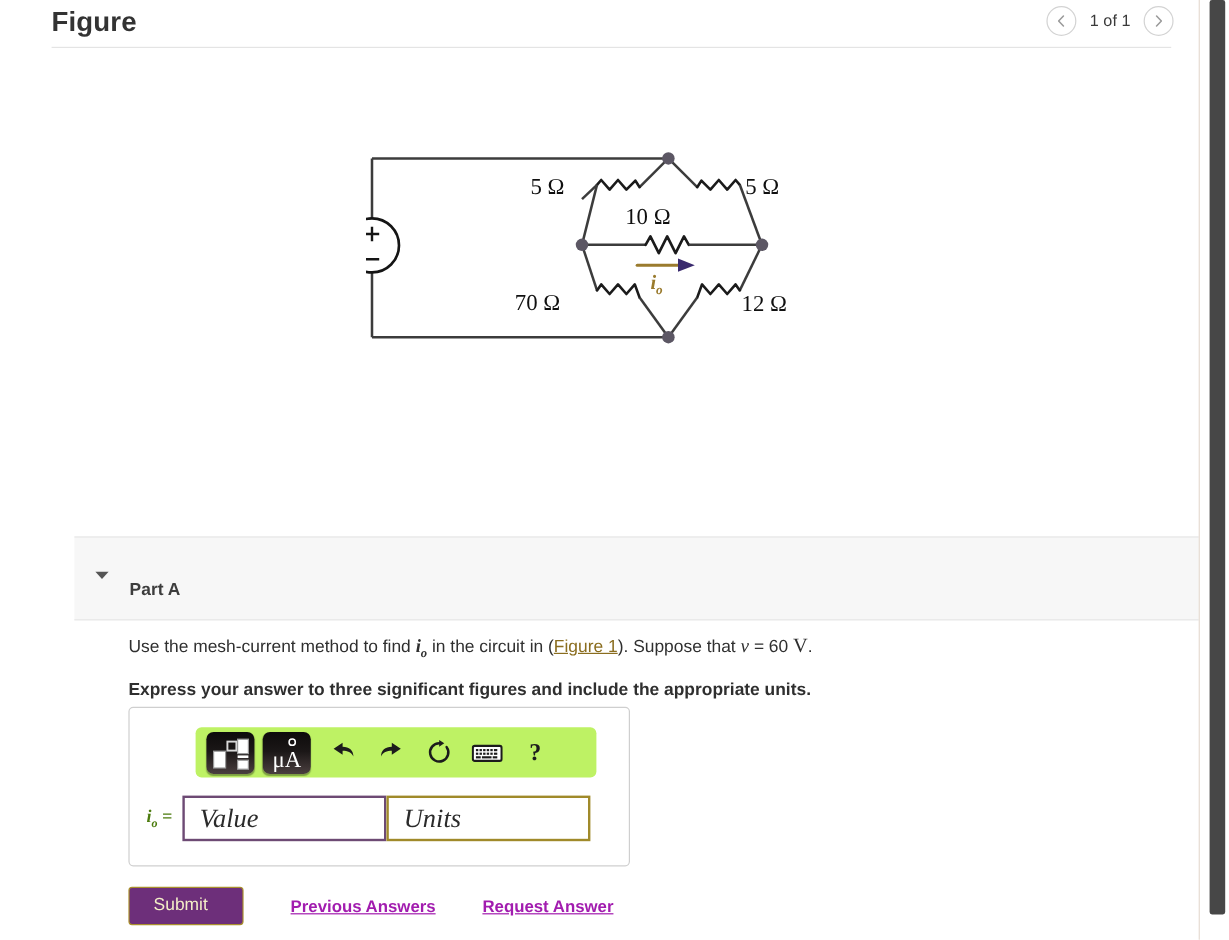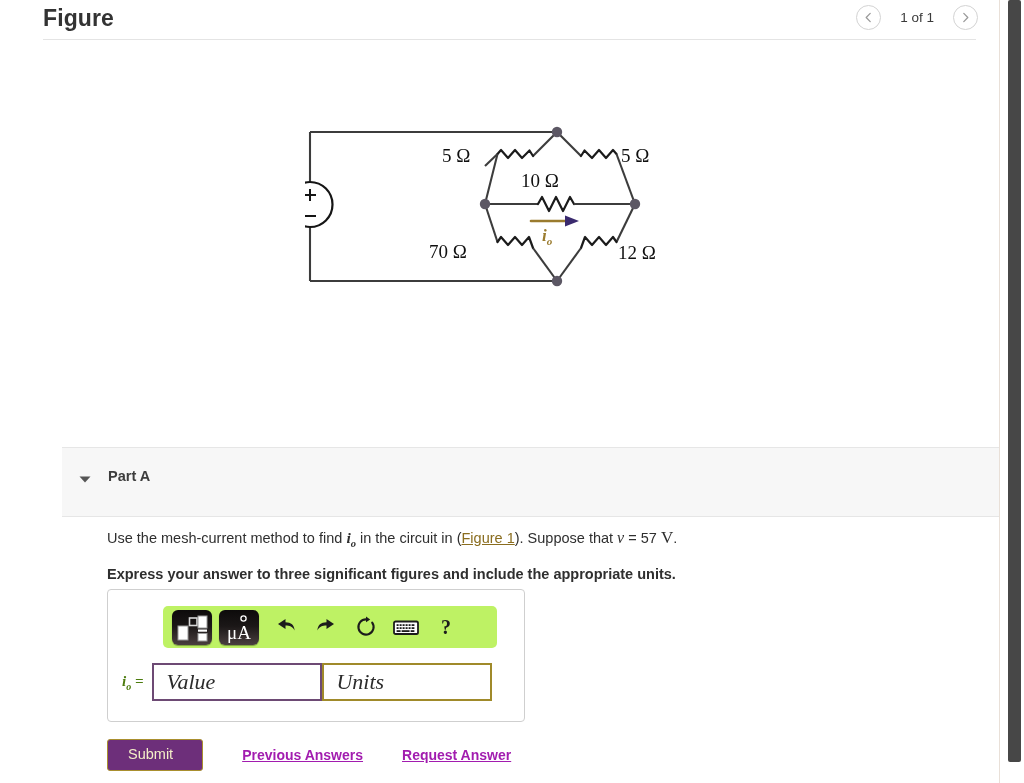--- a/index.html
+++ b/index.html
@@ -43,21 +43,21 @@
     color: #333333;
     letter-spacing: .1px;
   }
   #figure-pager {
     position: absolute;
     right: 22px;
     top: 4px;
     height: 26px;
     display: flex;
     align-items: center;
-    gap: 19px;
+    gap: 11px;
   }
   .pager-btn {
     width: 25px;
     height: 25px;
     border-radius: 50%;
     border: 1px solid #d3d3d3;
     background: #ffffff;
     display: flex;
     align-items: center;
     justify-content: center;
@@ -114,21 +114,21 @@
     left: 14px;
     top: 22px;
     width: 24px;
     height: 24px;
     cursor: pointer;
   }
   #part-a-toggle svg { display:block; }
   #part-a-label {
     position: absolute;
     left: 46px;
-    top: 20px;
+    top: 36px;
     font-size: 14.5px;
     font-weight: bold;
     color: #3d3d3d;
   }
 
   
   #question-body {
     position: absolute;
     left: 107px;
     top: 528px;
@@ -438,21 +438,21 @@
     <div id="part-a-toggle">
       <svg width="18" height="18" viewBox="0 0 18 18" aria-hidden="true">
         <polygon points="3.5,6.5 14.5,6.5 9,12.5" fill="#555555"></polygon>
       </svg>
     </div>
     <div id="part-a-label">Part A</div>
   </div>
 
   <div id="question-body">
     <div id="prompt-line">
-      <span>Use the mesh-current method to find </span><span class="mathvar"><span>i</span><sub>o</sub></span><span> in the circuit in (</span><span id="figure-link">Figure 1</span><span>). Suppose that </span><span class="vvar">v</span><span> = 57 </span><span class="unit">V</span><span>.</span>
+      <span>Use the mesh-current method to find </span><span class="mathvar"><span>i</span><sub>o</sub></span><span> in the circuit in (</span><span id="figure-link">Figure 1</span><span>). Suppose that </span><span class="vvar">v</span><span> = 60 </span><span class="unit">V</span><span>.</span>
     </div>
     <div id="prompt-instruction">Express your answer to three significant figures and include the appropriate units.</div>
   </div>
 
   <div id="answer-box">
 
     <div id="answer-toolbar">
 
       <div class="tool-dark">
         <svg width="40" height="35" viewBox="0 0 40 35" aria-hidden="true">

